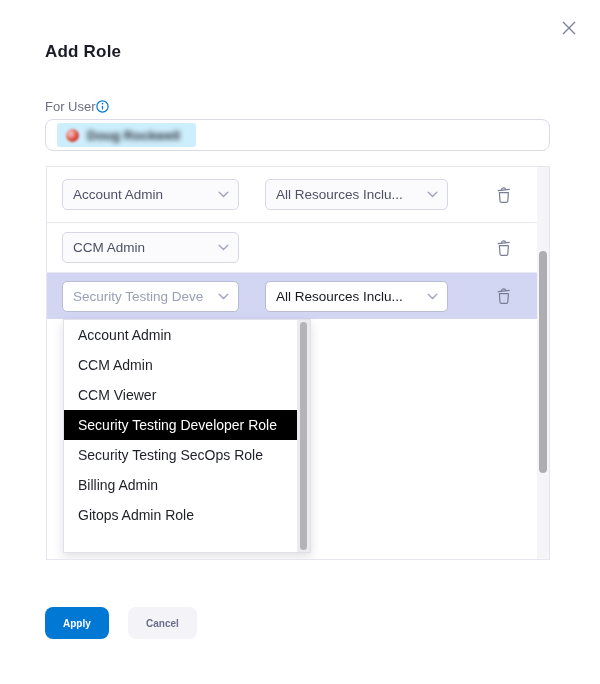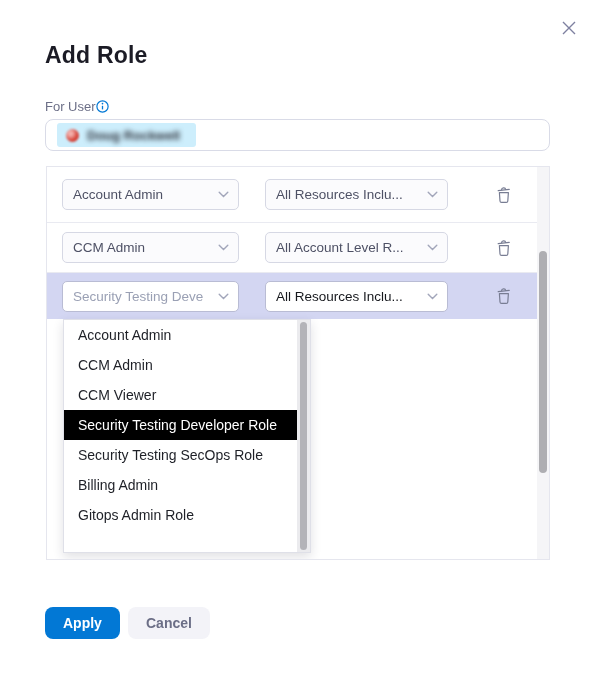--- a/index.html
+++ b/index.html
@@ -7,21 +7,21 @@
     width:600px;height:684px;background:#ffffff;position:relative;
     font-family:"Liberation Sans",sans-serif;overflow:hidden;
     -webkit-font-smoothing:antialiased;
   }
   .close-btn{
     position:absolute;top:17px;right:20px;width:22px;height:22px;
     display:flex;align-items:center;justify-content:center;cursor:pointer;
     background:none;border:none;padding:0;
   }
   .dialog-title{
-    position:absolute;left:45px;top:42px;font-size:23px;font-weight:bold;
+    position:absolute;left:45px;top:42px;font-size:17px;font-weight:bold;
     color:#1b1b25;letter-spacing:.2px;
   }
   .for-user{
     position:absolute;left:45px;top:99px;display:flex;align-items:center;
     font-size:13px;color:#6c6f87;
   }
   .user-input{
     position:absolute;left:45px;top:119px;width:492px;height:30px;
     border:1px solid #d9dbe7;border-radius:8px;background:#fff;
     display:flex;align-items:center;padding-left:11px;
@@ -92,21 +92,21 @@
   .panel-scrollbar{
     position:absolute;top:0;right:0;bottom:0;width:12px;background:#f5f5f7;z-index:6;
   }
   .panel-thumb{
     position:absolute;left:2px;top:84px;width:8px;height:222px;border-radius:4px;
     background:#aeaeb2;
   }
   
   .btn{
     position:absolute;top:607px;height:32px;border:none;border-radius:8px;
-    font-family:"Liberation Sans",sans-serif;font-size:14px;font-weight:bold;
+    font-family:"Liberation Sans",sans-serif;font-size:10px;font-weight:bold;
     padding:0 18px;cursor:pointer;
   }
   .btn.apply{left:45px;background:#0278d5;color:#ffffff;}
   .btn.cancel{left:128px;background:#f3f3f8;color:#6b6e86;}
   svg{display:block;}
 </style>
 </head>
 <body>
 
 <button class="close-btn">
@@ -170,28 +170,20 @@
 
     <div class="role-row r2">
       <div class="sel role-sel">
         <span class="sel-text">CCM Admin</span>
         <span class="caret">
           <svg width="11" height="7" viewBox="0 0 11 7">
               <path d="M1.2 1.2 L5.5 5.4 L9.8 1.2" stroke="#a2a6ba" stroke-width="1.4" fill="none" stroke-linecap="round"></path>
             </svg>
         </span>
       </div>
-      <div class="sel rg-sel">
-        <span class="sel-text">All Account Level R...</span>
-        <span class="caret">
-          <svg width="11" height="7" viewBox="0 0 11 7">
-              <path d="M1.2 1.2 L5.5 5.4 L9.8 1.2" stroke="#a2a6ba" stroke-width="1.4" fill="none" stroke-linecap="round"></path>
-            </svg>
-        </span>
-      </div>
       <button class="trash-btn">
         <span>
           <svg width="16" height="18" viewBox="0 0 16 18">
             <path d="M2.2 4.6 L13.2 3.4" stroke="#787d93" stroke-width="1.2" fill="none" stroke-linecap="round"></path>
             <path d="M5.6 3.7 C5.6 2.6 6.4 2 7.5 1.9 C8.6 1.8 9.5 2.3 9.6 3.3" stroke="#787d93" stroke-width="1.2" fill="none" stroke-linecap="round"></path>
             <path d="M3.4 6.6 L12.4 6.6 L11.8 15 C11.75 15.8 11.1 16.4 10.3 16.4 L5.5 16.4 C4.7 16.4 4.05 15.8 4 15 Z" stroke="#787d93" stroke-width="1.2" fill="none" stroke-linejoin="round"></path>
           </svg>
         </span>
       </button>
     </div>

